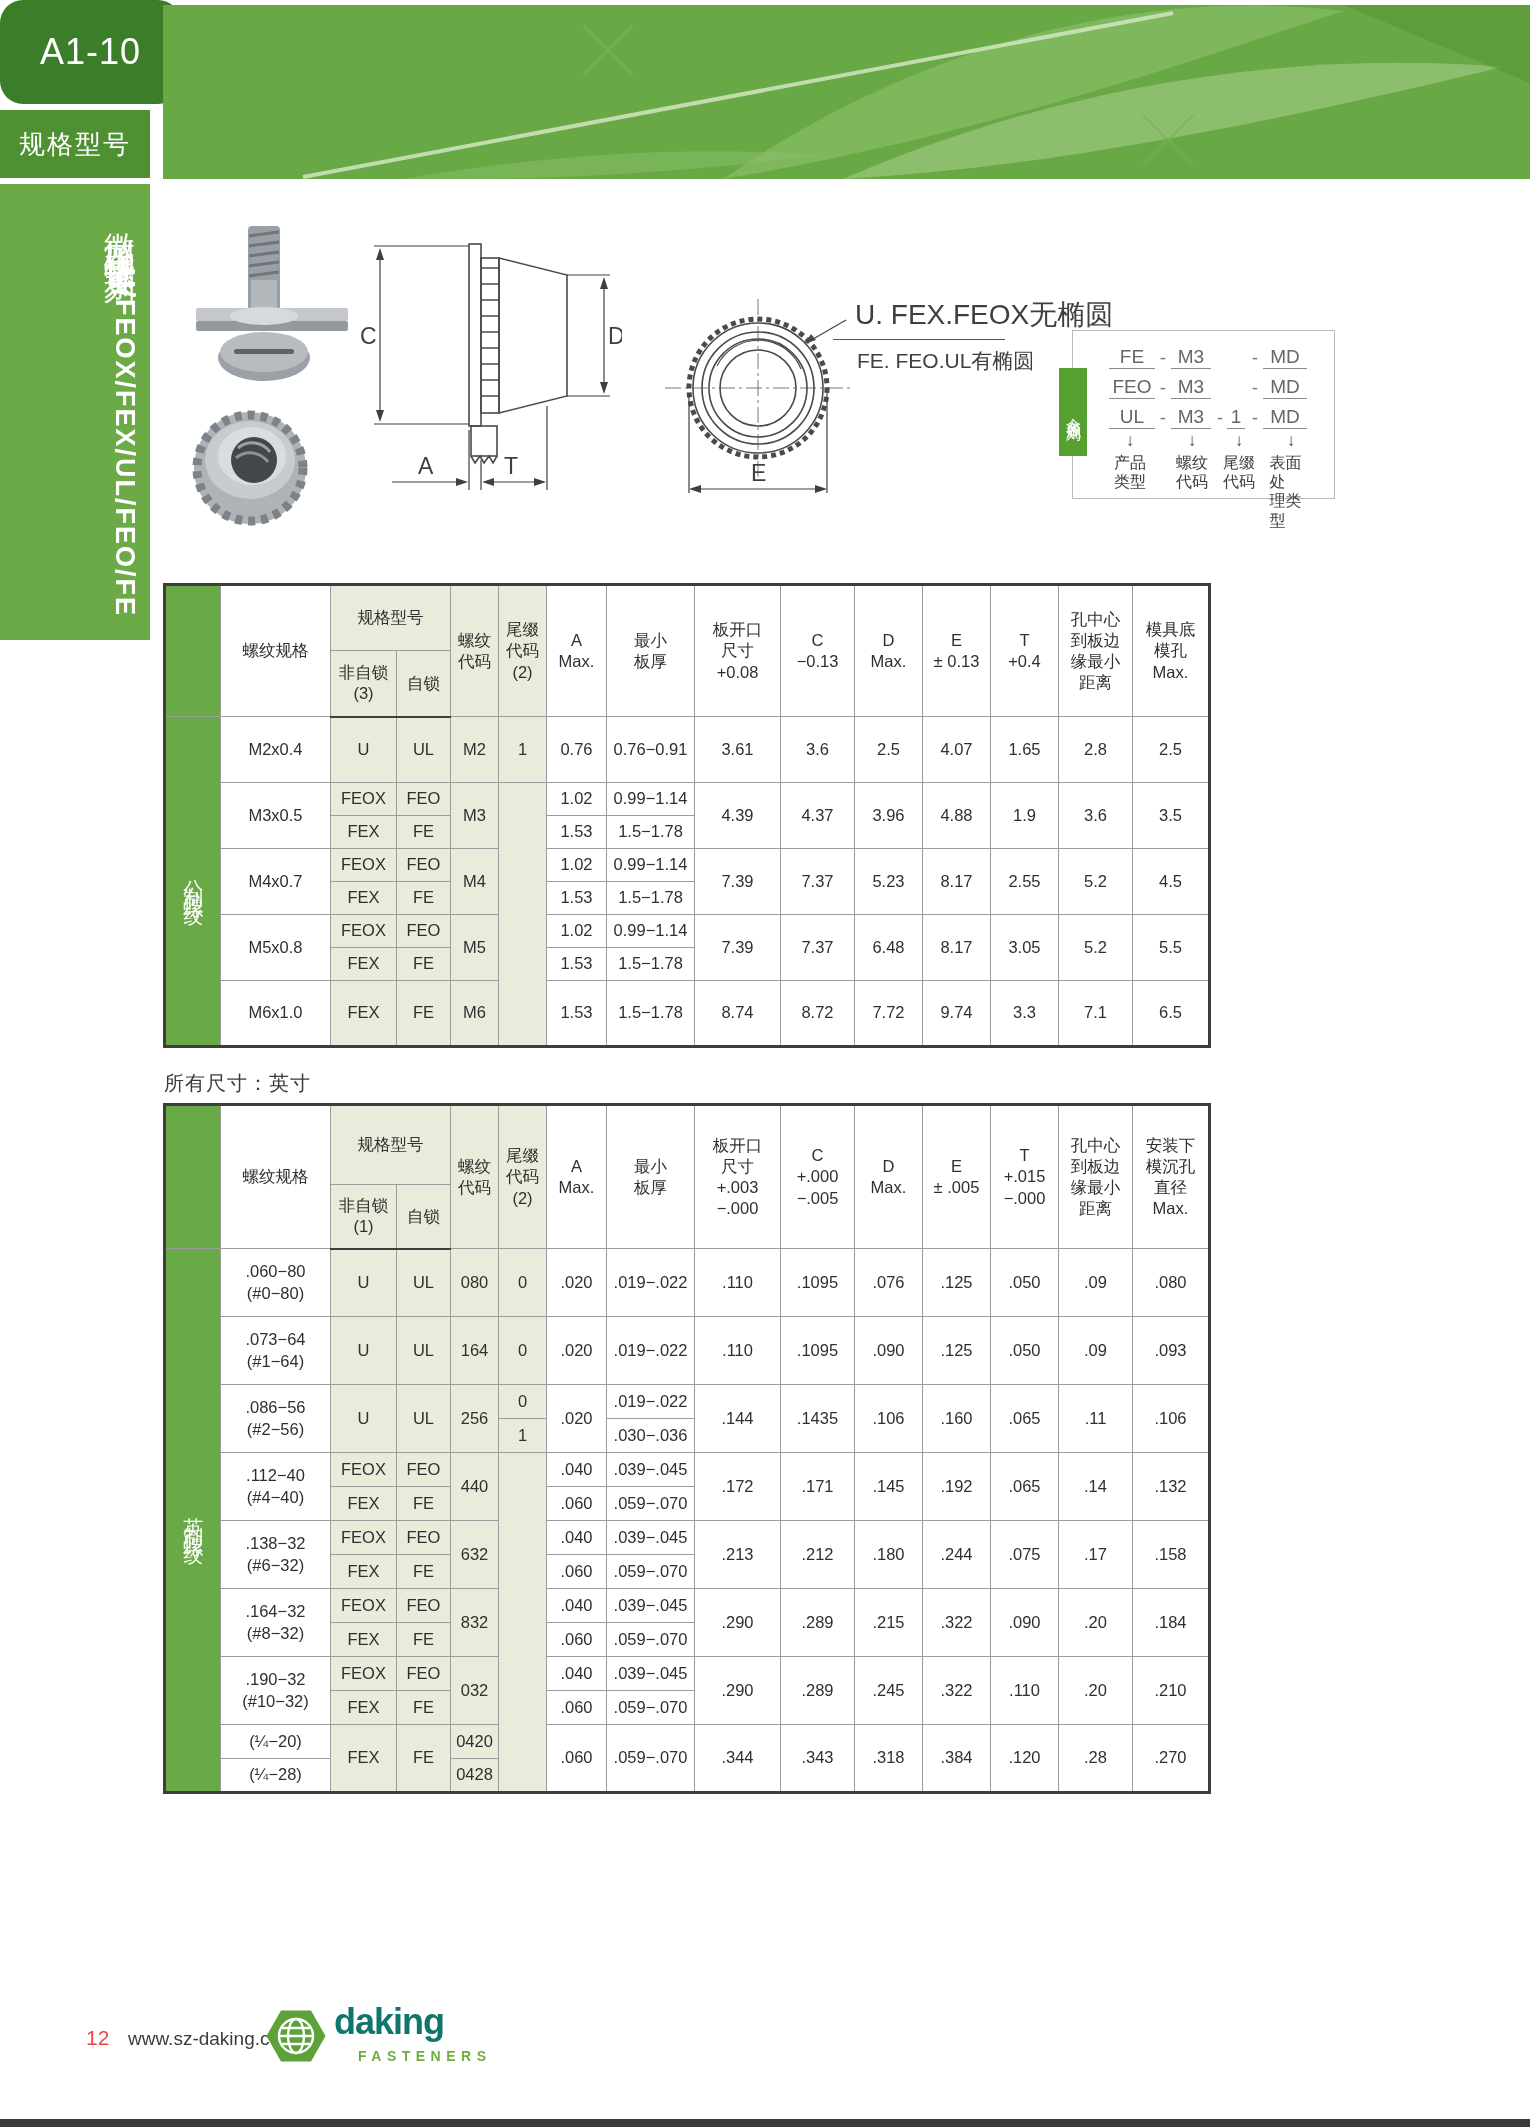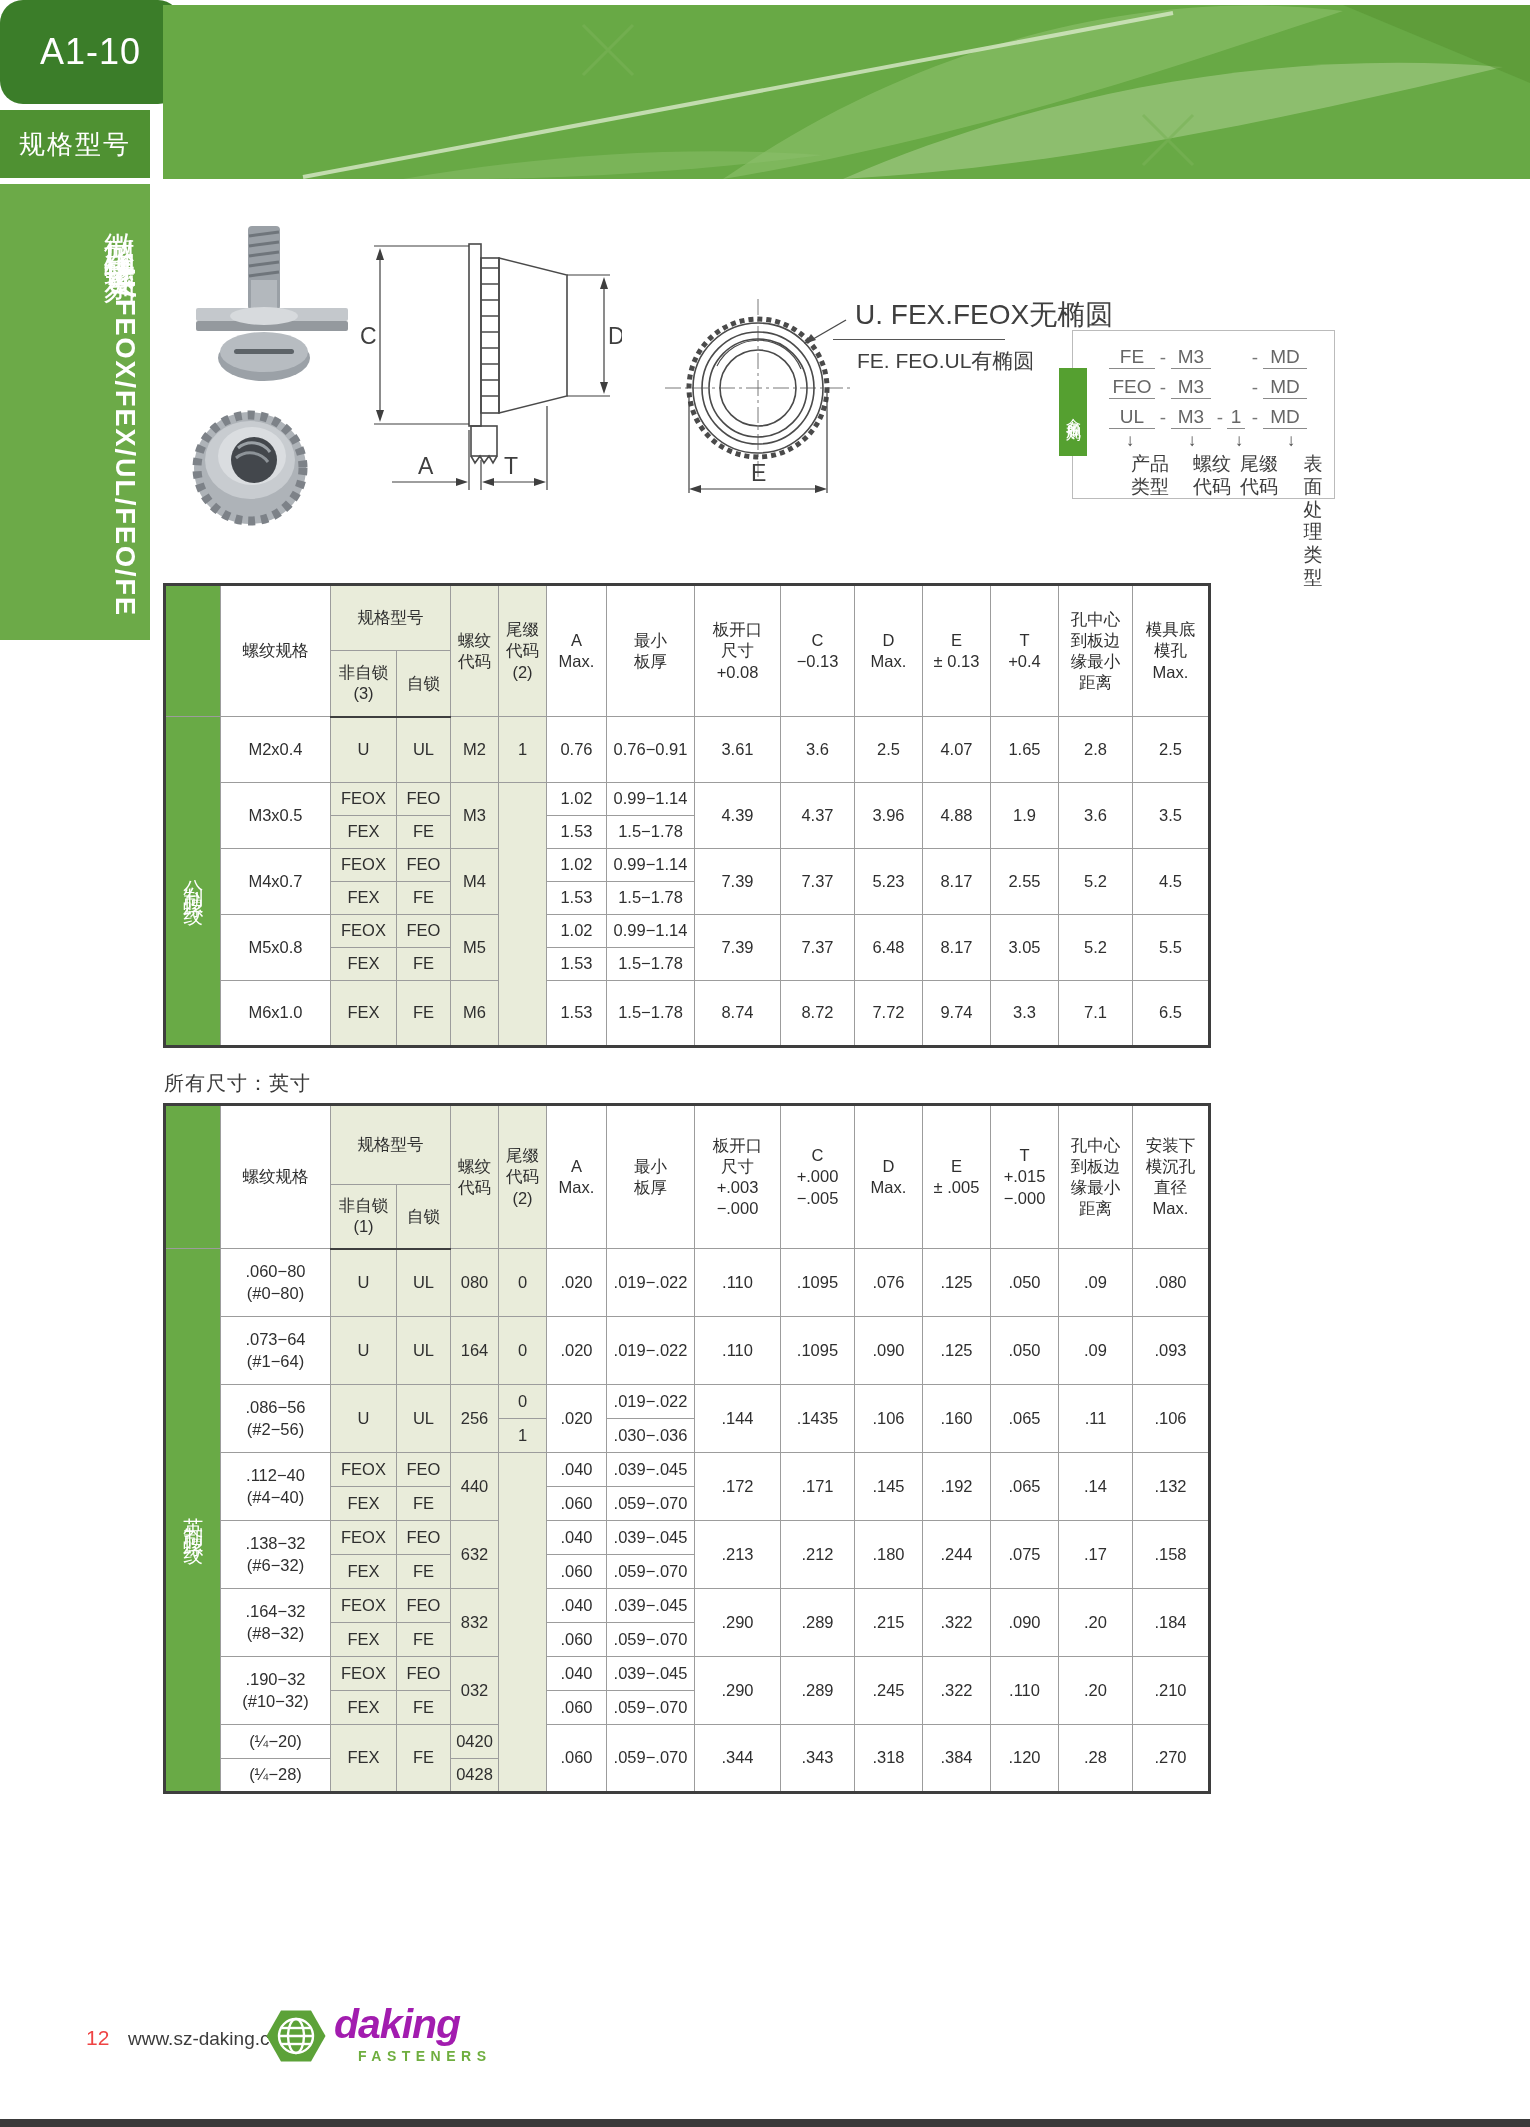--- a/index.html
+++ b/index.html
@@ -42,22 +42,22 @@
   
   .naming{position:absolute;left:1072px;top:330px;width:261px;height:167px;border:1.5px solid #bbb;background:#fff;}
   .naming .nrow{position:absolute;left:36px;display:flex;align-items:flex-end;height:26px;font-size:19px;color:#666;}
   .nseg{display:inline-block;text-align:center;border-bottom:1.8px solid #8a8a8a;padding:0 2px;}
   .np{width:42px;} .nt{width:36px;} .ns{width:40px;}
   .nsep{width:16px;text-align:center;color:#777;}
   .ntail{width:36px;display:inline-flex;justify-content:center;align-items:flex-end;}
   .ntail .nsep{width:14px;}
   .ntail .nseg{width:14px;}
   .narrow{position:absolute;font-size:17px;color:#444;transform:translateX(-50%);}
-  .nlab{position:absolute;font-size:19px;line-height:1.2;color:#3e3e3e;text-align:right;
-        transform:translateX(-50%);white-space:pre-line;margin-left:20px;}
+  .nlab{position:absolute;font-size:16px;line-height:1.2;color:#3e3e3e;text-align:left;
+        transform:translateX(-50%);white-space:pre-line;}
   .ntag{position:absolute;left:1059px;top:368px;width:28px;height:88px;background:#55a030;
         display:flex;align-items:center;justify-content:center;}
   .ntag span{writing-mode:vertical-rl;color:#fff;font-size:15px;letter-spacing:3px;}
 
   
   .cap{position:absolute;left:164px;font-size:20px;color:#3a3a3a;letter-spacing:1px;}
   #cap1{top:550px;margin-top:37px;} #cap2{top:1070px;}
 
   .dim-table{position:absolute;border-collapse:collapse;table-layout:fixed;background:#fff;
              border:3px solid #3e3e3e;font-size:16.5px;color:#2f2f2f;}
@@ -79,21 +79,21 @@
   #t2 tbody tr.tall{height:68px;}
 
   
   .notes{position:absolute;left:164px;top:1843px;font-size:19px;color:#3c3c3c;line-height:1.42;}
 
   
   .pgnum{position:absolute;left:86px;top:2026px;font-size:21px;color:#ef4444;}
   .site{position:absolute;left:128px;top:2028px;font-size:19px;color:#3c3c3c;}
   .logo{position:absolute;left:266px;top:2004px;height:72px;display:flex;align-items:flex-start;}
   .logo .word{margin-left:8px;position:relative;}
-  .logo .dk{font-size:41px;font-weight:700;color:#a21caf;letter-spacing:-1px;line-height:1.0;font-style:italic;}
+  .logo .dk{font-size:36px;font-weight:700;color:#0f766e;letter-spacing:-1px;line-height:1.0;}
   .logo .fs{position:absolute;left:24px;top:44px;font-size:14px;color:#6fae3f;letter-spacing:5.5px;font-weight:700;}
   .bottom-bar{position:absolute;left:0;top:2119px;width:1530px;height:8px;background:#3a3a3a;}
 </style>
 </head>
 <body>
 
 <div class="page">
 
   <div class="hdr-box1">
     <span>A1-10</span>

